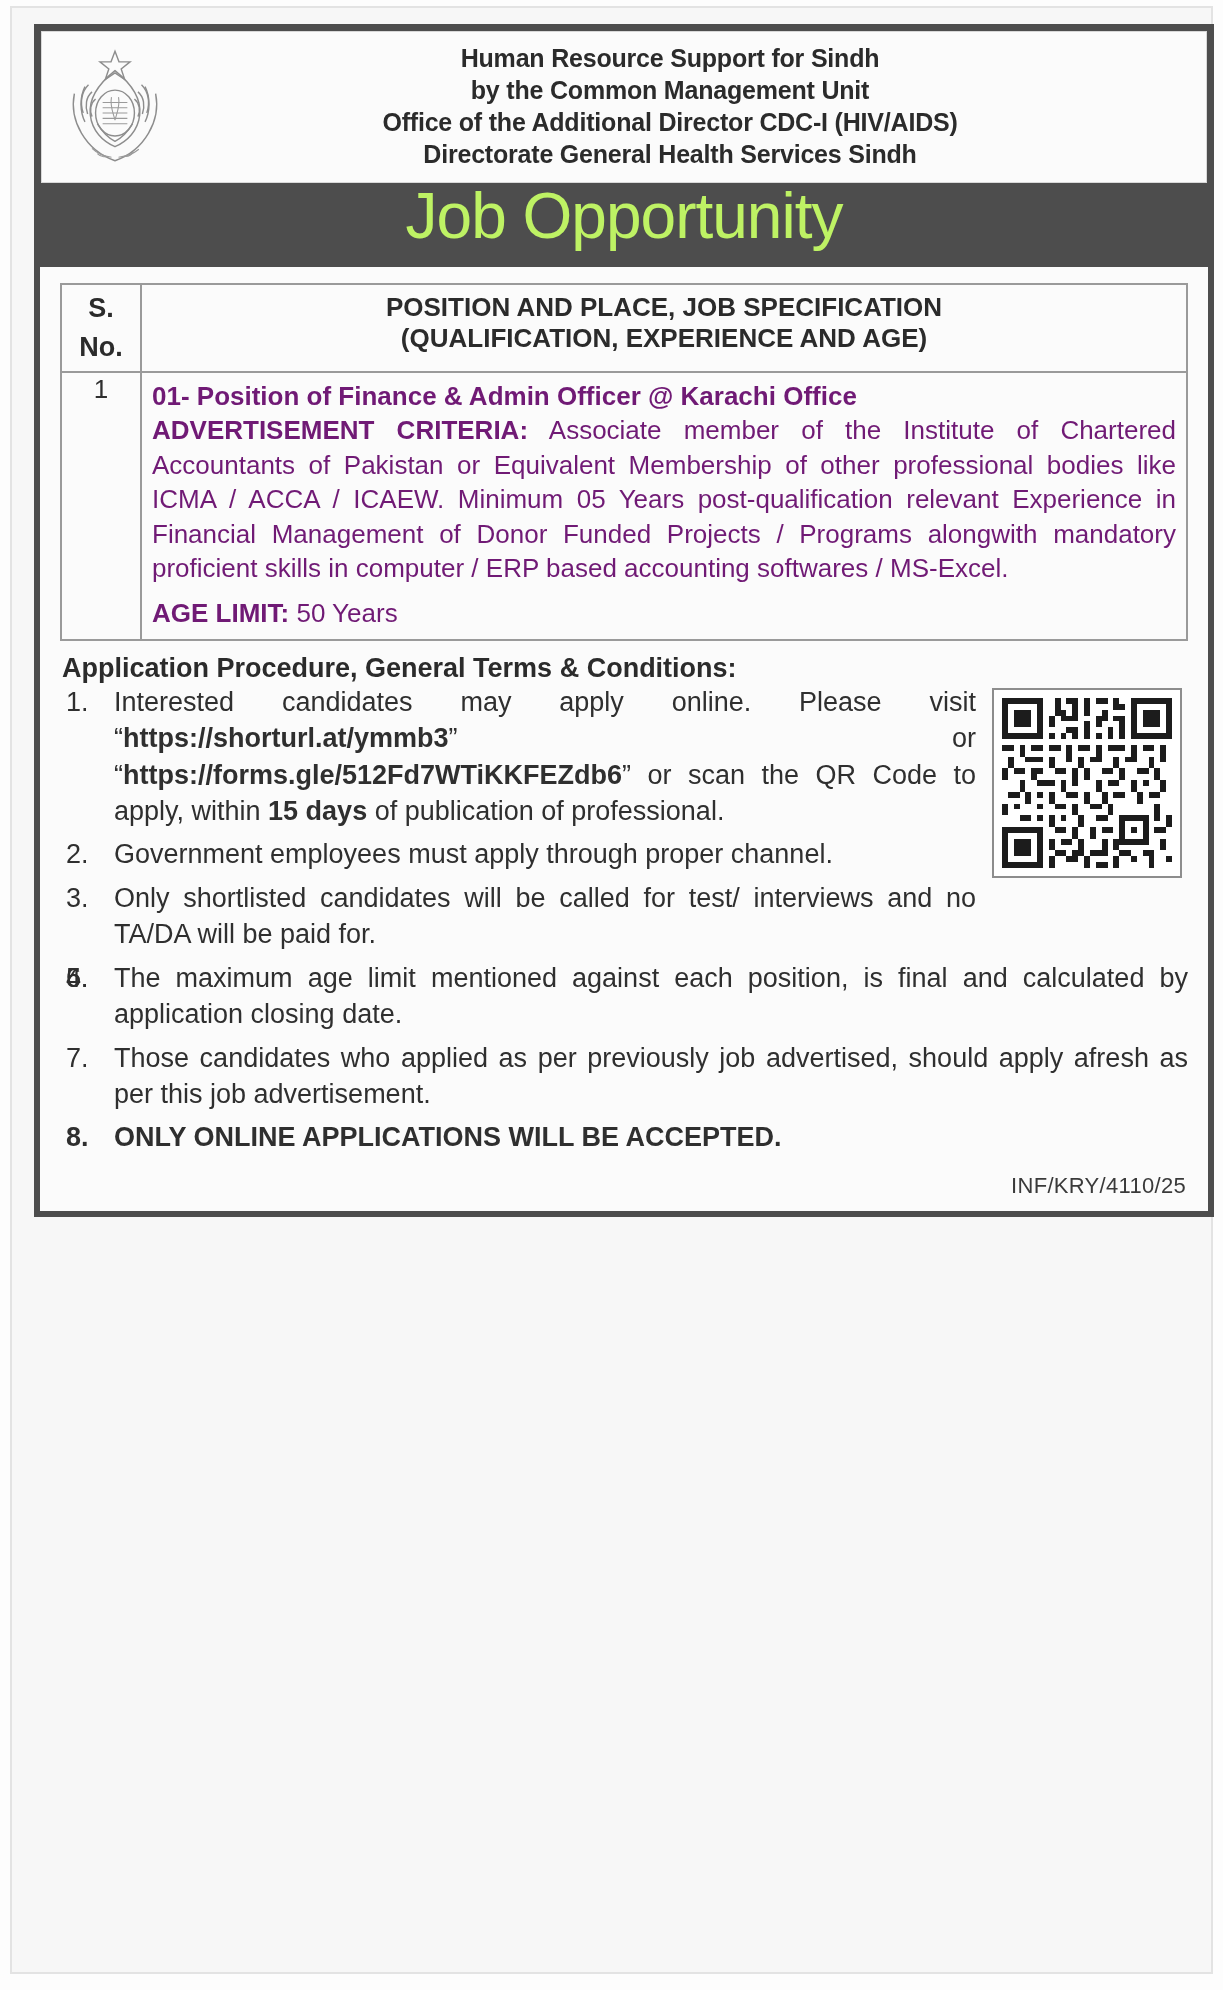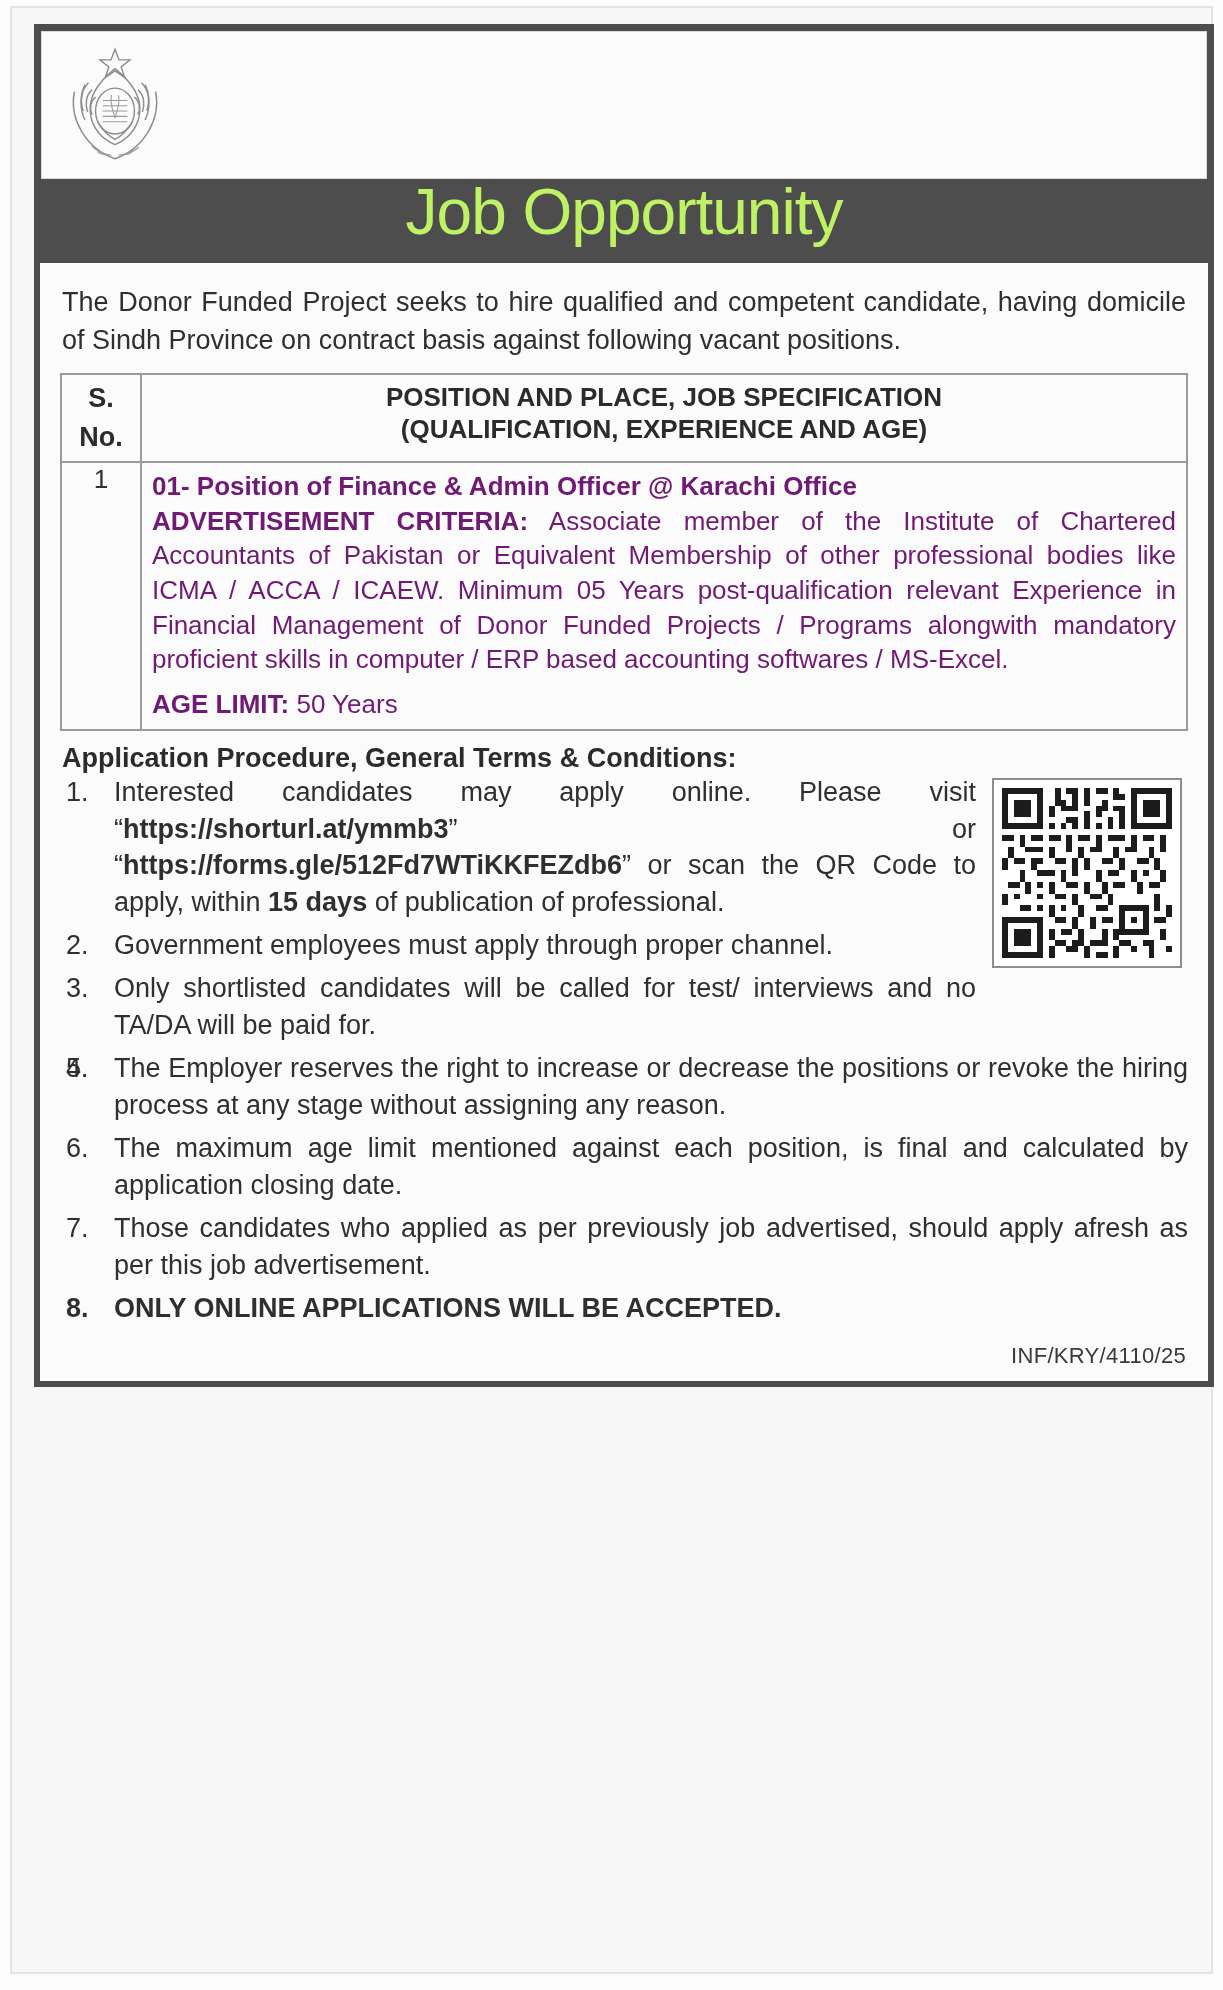--- a/index.html
+++ b/index.html
@@ -249,30 +249,35 @@
               <g stroke="#9a9a9a" stroke-width="1.2" fill="none">
                 <path d="M46 66 h28 M46 72 h28 M46 78 h28 M46 84 h28 M46 90 h28"></path>
                 <path d="M56 60 C54 70 58 78 60 86 C62 78 66 70 64 60"></path>
               </g>
               <g stroke="#9a9a9a" stroke-width="1.3" fill="none">
                 <path d="M34 118 c6 6 14 9 22 10 M64 128 c9 -1 17 -4 23 -9"></path>
                 <path d="M40 124 c3 3 7 4 10 3 M72 127 c4 0 7 -2 9 -5"></path>
               </g>
             </svg>
           </div>
+          <div class="header-titles">
+            <div>Human Resource Support for Sindh</div>
+            <div>by the Common Management Unit</div>
+            <div>Office of the Additional Director CDC-I (HIV/AIDS)</div>
+            <div>Directorate General Health Services Sindh</div>
+          </div>
         </div>
 
         <div class="banner">
           <div class="banner-text">Job Opportunity</div>
         </div>
       </div>
 
       <div class="body-panel">
 
-        <div class="intro">The Donor Funded Project seeks to hire qualified and competent candidate, having domicile of Sindh Province on contract basis against following vacant positions.</div>
 
         <table class="jobs">
           <thead>
             <tr>
               <th class="col-sno">
                 <div class="th-text sno">S.</div>
                 <div class="th-text sno" style="padding-top:0">No.</div>
               </th>
               <th>
                 <div class="th-text" style="padding-bottom:0">POSITION AND PLACE, JOB SPECIFICATION</div>
@@ -451,21 +456,21 @@
             <li>
               <span class="num">2.</span><span>Government employees must apply through proper channel.</span>
             </li>
             <li>
               <span class="num">3.</span><span>Only shortlisted candidates will be called for test/ interviews and no TA/DA will be paid for.</span>
             </li>
             <li>
               <span class="num">4.</span>
             </li>
             <li>
-              <span class="num">5.</span><span>The Employer reserves the right to increase or decrease the positions or revoke the hiring process at any stage without assigning any reason.</span>
+              <span class="num">5.</span>
             </li>
             <li>
               <span class="num">6.</span><span>The maximum age limit mentioned against each position, is final and calculated by application closing date.</span>
             </li>
             <li>
               <span class="num">7.</span><span>Those candidates who applied as per previously job advertised, should apply afresh as per this job advertisement.</span>
             </li>
             <li class="bold-item">
               <span class="num">8.</span><span>ONLY ONLINE APPLICATIONS WILL BE ACCEPTED.</span>
             </li>

